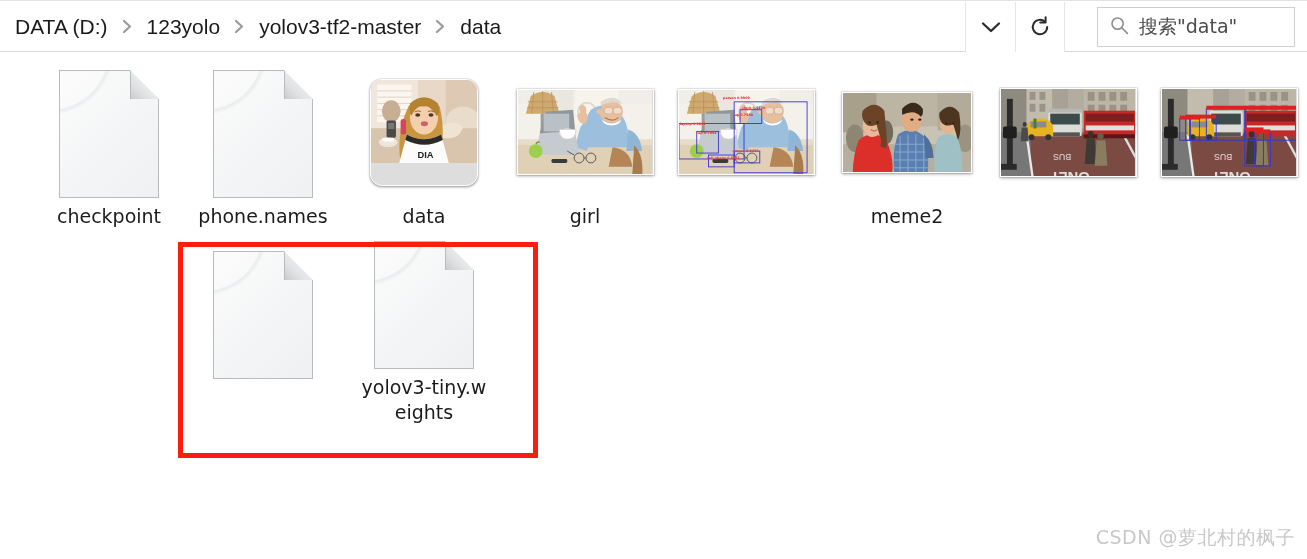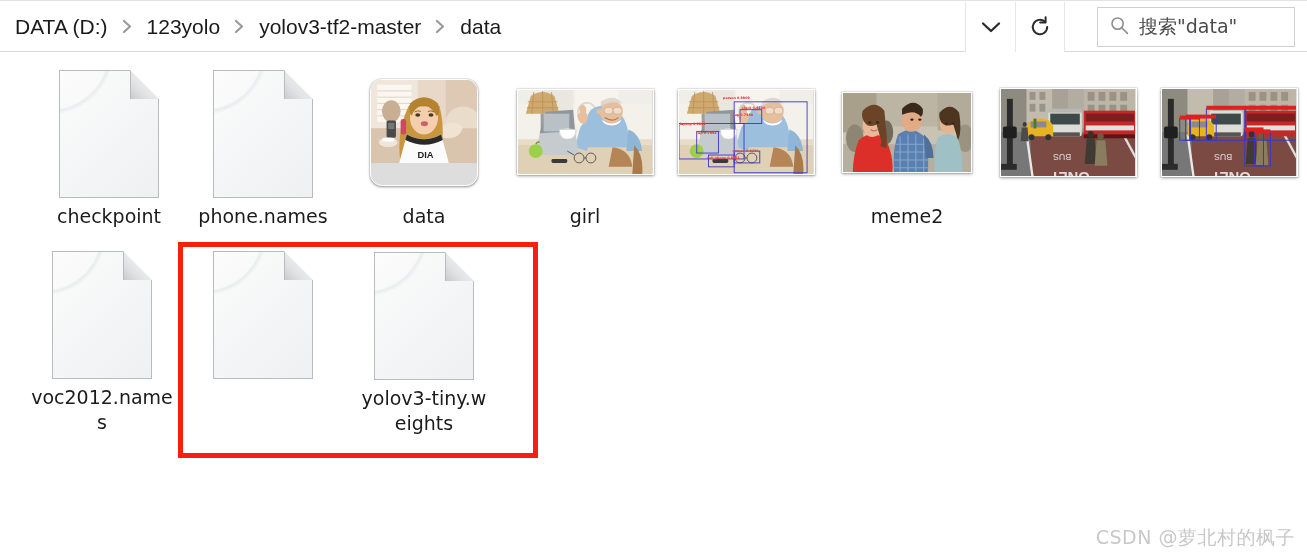--- a/index.html
+++ b/index.html
@@ -552,44 +552,33 @@
               <rect x="84" y="39" width="19" height="4"></rect>
               <rect x="94" y="41" width="16" height="4"></rect>
               <rect x="18" y="27" width="10" height="4"></rect>
               <rect x="29" y="27" width="9" height="4"></rect>
             </g>
           </svg>
         </div>
       </div>
     </div>
 
-    <div class="cell" style="left:22px; top:195px;">
-      <div class="icon-wrap">
-        <div class="file-icon">
-          <div class="page"></div>
-            <div class="sheen"></div>
-            <div class="fold-cut"></div>
-            <div class="fold"></div>
-        </div>
-      </div>
-      <div class="label">voc2012.names</div>
-    </div>
 
     <div class="cell" style="left:183px; top:195px;">
       <div class="icon-wrap">
         <div class="file-icon">
           <div class="page"></div>
             <div class="sheen"></div>
             <div class="fold-cut"></div>
             <div class="fold"></div>
         </div>
       </div>
     </div>
 
-    <div class="cell" style="left:344px; top:196px;">
+    <div class="cell" style="left:344px; top:185px;">
       <div class="icon-wrap">
         <div class="file-icon">
           <div class="page"></div>
             <div class="sheen"></div>
             <div class="fold-cut"></div>
             <div class="fold"></div>
         </div>
       </div>
       <div class="label" style="width:125px;">yolov3-tiny.weights</div>
     </div>

